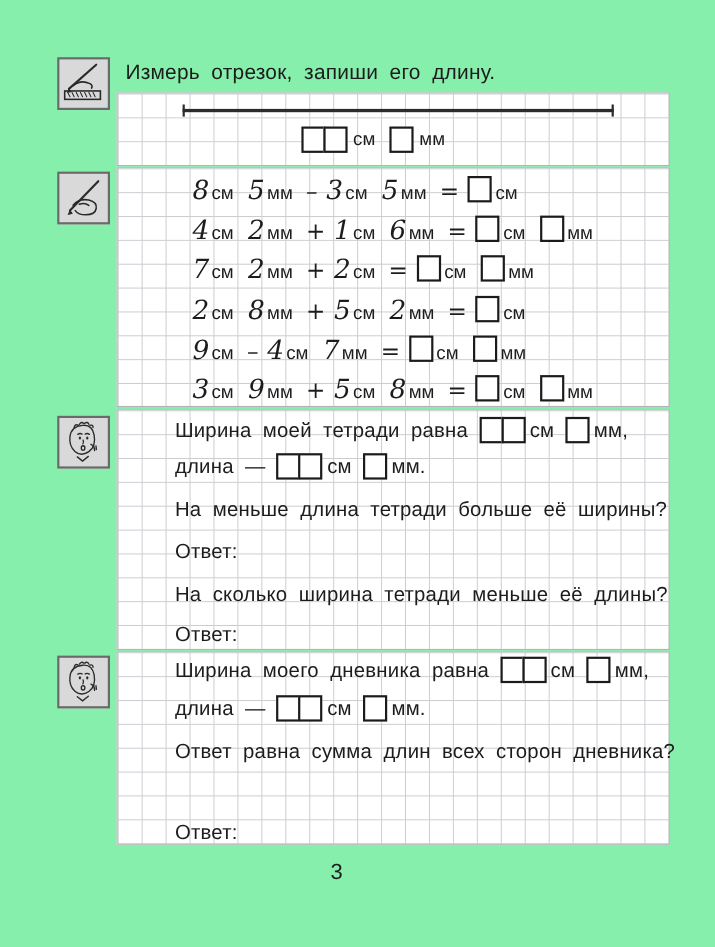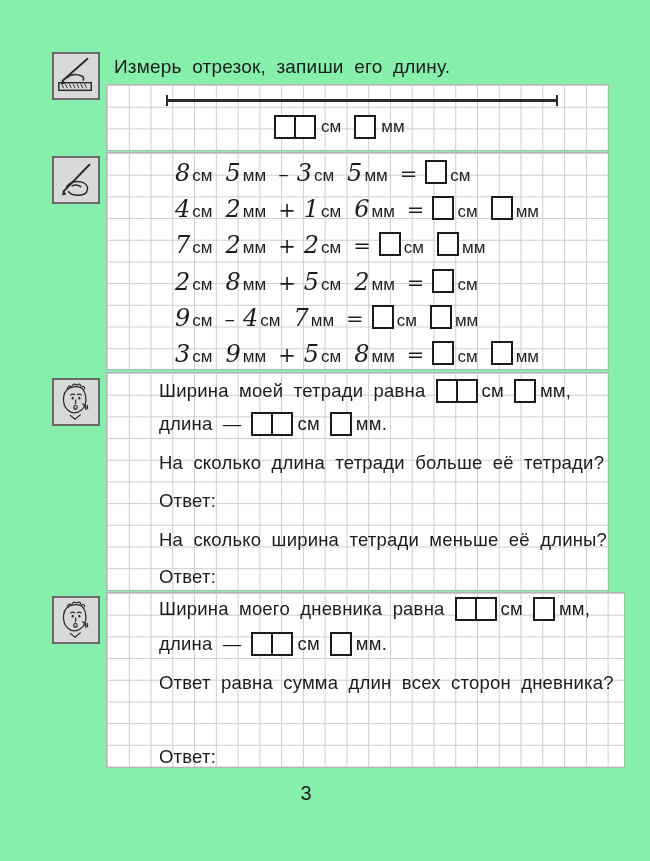--- a/index.html
+++ b/index.html
@@ -8,21 +8,21 @@
 
   
   .grid{position:absolute;left:106px;width:501px;border:1px solid #b2b4b8;
         background-color:#fff;
         background-image:linear-gradient(to right,#cbcdd1 1px,transparent 1px),
                          linear-gradient(to bottom,#cbcdd1 1px,transparent 1px);
         background-size:21.78px 21.7px;}
   #grid1{top:84px;height:65px;}
   #grid2{top:152px;height:216px;}
   #grid3{top:372px;height:217px;}
-  #grid4{top:592px;height:174px;padding-left:16px;}
+  #grid4{top:592px;height:174px;}
 
   
   .task-icon{position:absolute;left:52px;width:48px;height:48px;background:#d9d9d9;
              border:2px solid #6a6a6a;box-sizing:border-box;display:flex;
              align-items:center;justify-content:center;}
   #icon1{top:52px;} #icon2{top:156px;} #icon3{top:378px;} #icon4{top:596px;}
 
   .title{position:absolute;left:114px;top:56px;font-size:19px;letter-spacing:.2px;
          word-spacing:5px;}
 
@@ -239,21 +239,21 @@
             <span class="ans-box"></span>
             <span class="ans-box"></span>
           </span>
           <span class="lt">см</span>
           <span class="box-pair">
             <span class="ans-box"></span>
           </span>
           <span class="lt">мм.</span>
         </div>
         <div class="task-line">
-          <span class="lt">На сколько длина тетради больше её тетради?</span>
+          <span class="lt">На меньше длина тетради больше её ширины?</span>
         </div>
         <div class="task-line">
           <span class="lt">Ответ:</span>
         </div>
         <div class="task-line">
           <span class="lt">На сколько ширина тетради меньше её длины?</span>
         </div>
         <div class="task-line">
           <span class="lt">Ответ:</span>
         </div>

